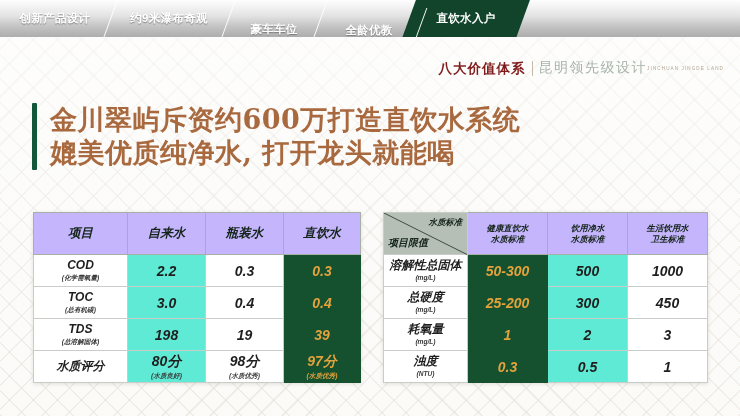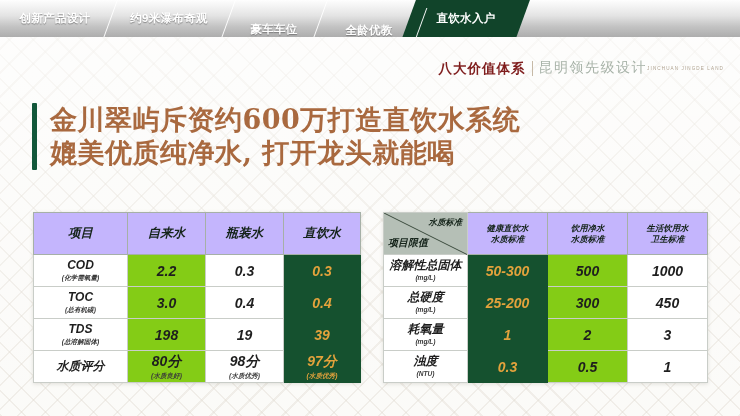--- a/index.html
+++ b/index.html
@@ -95,21 +95,21 @@
     border:1px solid #c9cdc8; text-align:center; vertical-align:middle;
     font-weight:700; color:#1e1e1e; padding:0;
   }
   .tbl .hdr{
     background:#c4b5fd; color:#15241a; font-size:12.5px; height:42px;
     border-color:#a6b0a7;
   }
   .tbl .hdr-sm{ font-size:8.4px; line-height:1.25; font-weight:700; }
   .tbl .rowlabel{ background:#ffffff; font-size:12px; line-height:1.15; }
   .tbl .rowlabel .sub{ display:block; font-size:6.6px; font-weight:700; color:#3a3a3a; margin-top:1px; }
-  .tbl .alt{ background:#84cc16; }
+  .tbl .alt{ background:#5eead4; }
   .tbl .plain{ background:#ffffff; }
   .tbl .green{ background:#15512f; color:#e3a23c; border-color:#15512f; }
   .tbl td.val{ font-size:14px; }
   .tbl td.val .sub{ display:block; font-size:6.6px; font-weight:700; margin-top:1px; color:#3a3a3a; }
   .tbl td.green.val .sub{ color:#e3a23c; }
   .tbl tbody tr{ height:32px; }
 
   
   #table-left{ left:33px; top:212px; width:327px; }
   #table-left col.c0{ width:94px; }

